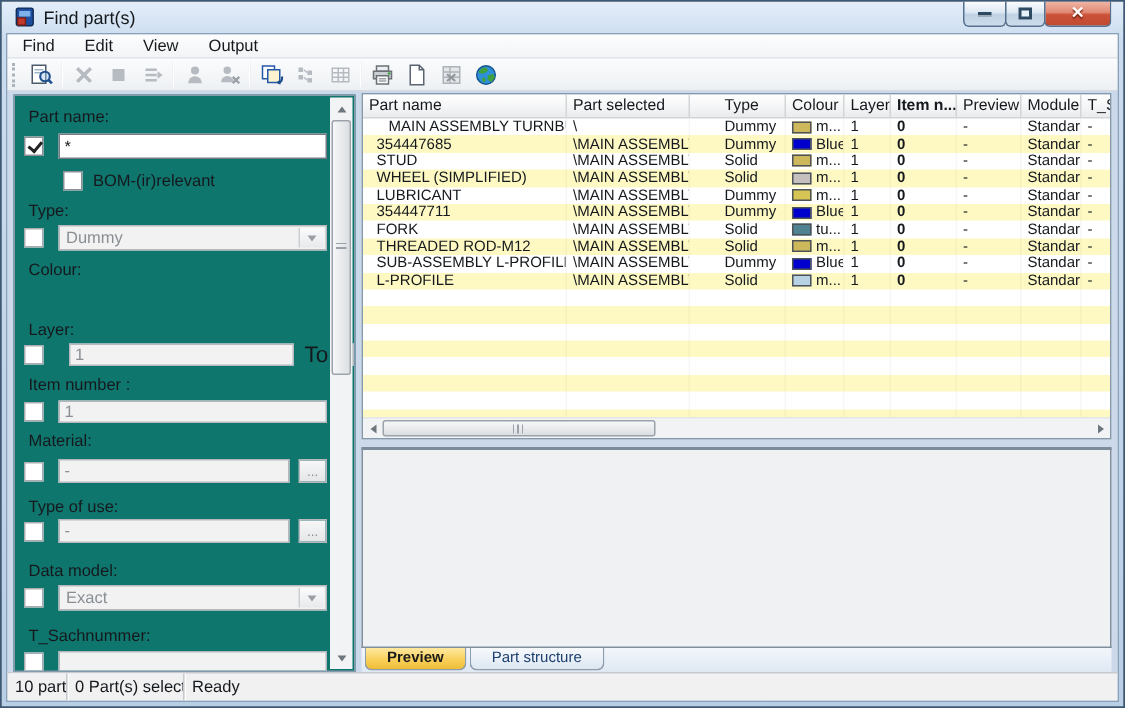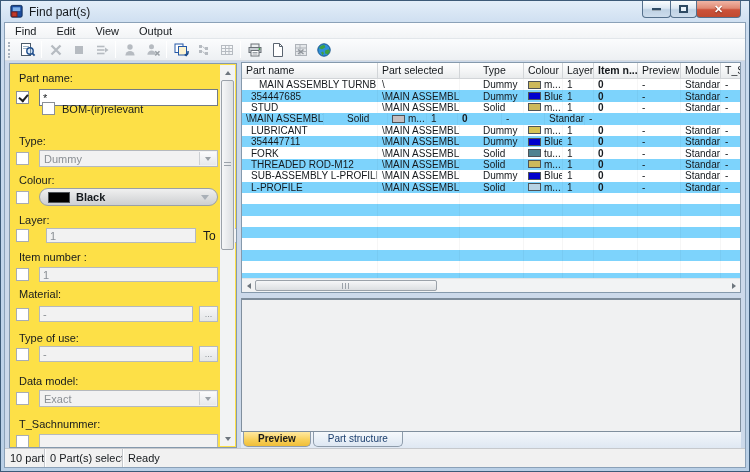--- a/index.html
+++ b/index.html
@@ -31,21 +31,21 @@
   .toolbar{ position:absolute; left:0; right:0; top:16px; height:22px;
     background:linear-gradient(#fbfcfd,#edf0f3); border-bottom:1px solid #d6dbe1;
     display:flex; align-items:center; padding-left:2px; }
   .tb-grip{ width:5px; height:16px; border-left:2px dotted #aab4bf; margin:0 3px 0 1px; }
   .tb-btn{ width:23px; height:20px; display:flex; align-items:center; justify-content:center; }
   .tb-sep{ width:1px; height:17px; background:#c9ced5; border-right:1px solid #fff; margin:0 2px; }
   
   .client{ position:absolute; left:0; right:0; top:38px; bottom:19px; background:#ccd9ea; }
   
   .left-panel{ position:absolute; left:4px; top:2px; width:228px; bottom:0;
-    background:#fde047; border:1px solid #8599ac; overflow:hidden; }
+    background:#0f766e; border:1px solid #8599ac; overflow:hidden; }
   .f-label{ position:absolute; left:9px; font-size:11px; color:#15191d; }
   .f-row{ position:absolute; left:6px; right:18px; display:flex; align-items:center; }
   .cb{ width:13px; height:13px; background:#fff; border:1px solid #8b9096; flex:0 0 13px; position:relative; }
   .cb.dis{ border-color:#a9adb2; }
   .cb.checked::after{ content:""; position:absolute; left:2px; top:2px; width:7px; height:4px;
     border-left:2px solid #222; border-bottom:2px solid #222; transform:rotate(-50deg); }
   .txt{ height:17px; font-size:11px; font-family:"Liberation Sans",sans-serif; color:#15191d;
     border:1px solid #737b85; background:#fff; padding:0 3px; margin-left:10px; flex:1; }
   .txt:disabled, .txt.dis{ background:#f2f2f2; border-color:#b5b9be; color:#8a8f94; }
   .combo{ position:relative; height:17px; margin-left:10px; flex:1; background:#f2f2f2;
@@ -56,38 +56,38 @@
   .tri-down{ width:0; height:0; border-left:3px solid transparent; border-right:3px solid transparent; border-top:4px solid #9aa0a6; }
   .colour-combo{ position:relative; height:18px; margin-left:10px; flex:1; border-radius:9px;
     background:linear-gradient(#f0f0f0,#cdcfd1); border:1px solid #9aa0a6;
     display:flex; align-items:center; padding:0 8px; }
   .colour-swatch-sel{ width:22px; height:11px; border:1px solid #4e5358; margin-right:6px; }
   .colour-combo .sel-text{ font-size:11px; font-weight:bold; color:#15191d; }
   .colour-combo .tri-out{ position:absolute; right:8px; width:0; height:0;
     border-left:4px solid transparent; border-right:4px solid transparent; border-top:5px solid #a9b0b7; }
   .browse-btn{ width:19px; height:16px; margin-left:6px; background:linear-gradient(#f7f7f8,#e4e6e8);
     border:1px solid #b5b9be; color:#8a8f94; font-size:9px; line-height:14px; text-align:center; flex:0 0 19px; }
-  .to-label{ font-size:12px; color:#15191d; margin:0 6px 0 7px; }
+  .to-label{ font-size:15px; color:#15191d; margin:0 6px 0 7px; }
   
   .vscroll{ position:absolute; top:1px; bottom:1px; right:1px; width:15px; background:#f2f3f4; }
   .vs-arrow{ position:absolute; left:0; width:15px; height:15px; display:flex; align-items:center; justify-content:center; }
   .tri-up-s{ width:0;height:0;border-left:3px solid transparent;border-right:3px solid transparent;border-bottom:4px solid #6e767e; }
   .tri-dn-s{ width:0;height:0;border-left:3px solid transparent;border-right:3px solid transparent;border-top:4px solid #6e767e; }
   .vs-thumb{ position:absolute; left:1px; width:13px; top:15px; height:170px; border-radius:2px;
     border:1px solid #9ba2aa; background:linear-gradient(90deg,#f6f7f8,#dcdfe2); display:flex; align-items:center; justify-content:center; }
   .vs-grip{ width:7px; height:6px; background:repeating-linear-gradient(180deg,#9ba2aa 0 1px,transparent 1px 3px); }
   
   .right-panel{ position:absolute; left:236px; right:4px; top:0; bottom:0; }
   .table-box{ position:absolute; left:0; right:0; top:1px; height:231px; background:#fff; border:1px solid #8599ac; overflow:hidden; }
   .thead{ display:flex; height:16px; background:linear-gradient(#ffffff,#f4f5f6 55%,#e9ebed); border-bottom:1px solid #d2d5d8; }
   .th{ font-size:10.5px; color:#15191d; line-height:15px; padding-left:4px;
     border-right:1px solid #d2d5d8; overflow:hidden; white-space:nowrap; }
   .rows{ position:absolute; left:0; right:0; top:16px; bottom:14px; overflow:hidden; }
   .tr{ display:flex; height:11.4px; align-items:center; }
-  .tr.alt{ background:#7dd3fc; }
+  .tr.alt{ background:#fef9c3; }
   .td{ font-size:10px; color:#15191d; line-height:11px; padding-left:4px; overflow:hidden;
     white-space:nowrap; border-right:1px solid rgba(0,0,0,0.035); height:100%; display:flex; align-items:center; }
   .c0{ width:136px; } .c1{ width:82px; } .c2{ width:45px;margin-left:19px; } .c3{ width:39px; }
   .c4{ width:31px; } .c5{ width:44px;font-weight:bold; } .c6{ width:43px; } .c7{ width:40px; } .c8{ flex:1; border-right:none; }
   .td.c0{ padding-left:9px; } .td.c0.ind{ padding-left:17px; }
   .row-swatch{ width:13px; height:8px; border:1px solid #4e5358; margin-right:3px; flex:0 0 13px; }
   
   .hscroll{ position:absolute; left:0; right:0; bottom:0; height:14px; background:#f2f3f4; border-top:1px solid #e3e5e7; }
   .hs-arrow{ position:absolute; top:0; width:13px; height:13px; display:flex; align-items:center; justify-content:center; }
   .tri-left-s{ width:0;height:0;border-top:3px solid transparent;border-bottom:3px solid transparent;border-right:4px solid #6e767e; }
@@ -256,45 +256,37 @@
     </div>
 
     <div class="client">
 
       <div class="left-panel">
         <span class="f-label" style="top:8px">Part name:</span>
         <div class="f-row" style="top:25px">
           <span class="cb checked"></span>
           <input class="txt" value="*" style="">
         </div>
-        <div class="f-row" style="top:38px; left:32px">
+        <div class="f-row" style="top:50px; left:32px">
           <span class="cb"></span>
           <span style="font-size:11px; color:#15191d; margin-left:7px">BOM-(ir)relevant</span>
         </div>
 
         <span class="f-label" style="top:71px">Type:</span>
         <div class="f-row" style="top:86px">
           <span class="cb dis"></span>
           <div class="combo">
             <span>Dummy</span>
             <div class="arrow-box">
                 <div class="tri-down"></div>
               </div>
           </div>
         </div>
 
         <span class="f-label" style="top:110px">Colour:</span>
-        <div class="f-row" style="top:124px">
-          <span class="cb dis"></span>
-          <div class="colour-combo">
-            <span class="colour-swatch-sel" style="background-color: rgb(0, 0, 0);"></span>
-            <span class="sel-text">Black</span>
-            <span class="tri-out"></span>
-          </div>
-        </div>
 
         <span class="f-label" style="top:150px">Layer:</span>
         <div class="f-row" style="top:164px">
           <span class="cb dis"></span>
           <input class="txt dis" disabled="" style="flex: 0 0 34px; margin-left: 17px; height: 15px;" value="1">
           <span class="to-label">To</span>
           <input class="txt dis" disabled="" style="flex: 0 0 31px; margin-left: 10px; height: 15px;" value="999">
         </div>
 
         <span class="f-label" style="top:187px">Item number :</span>
@@ -397,20 +389,21 @@
                   <span class="row-swatch" style="background-color: rgb(205, 185, 92);"></span>
                   <span>m...</span>
                 </div>
                 <div class="td c4">1</div>
                 <div class="td c5">0</div>
                 <div class="td c6">-</div>
                 <div class="td c7">Standard</div>
                 <div class="td c8">-</div>
               </div>
               <div class="tr alt">
+                <div class="td c0">WHEEL (SIMPLIFIED)</div>
                 <div class="td c1">\MAIN ASSEMBLY...</div>
                 <div class="td c2">Solid</div>
                 <div class="td c3">
                   <span class="row-swatch" style="background-color: rgb(198, 191, 192);"></span>
                   <span>m...</span>
                 </div>
                 <div class="td c4">1</div>
                 <div class="td c5">0</div>
                 <div class="td c6">-</div>
                 <div class="td c7">Standard</div>

